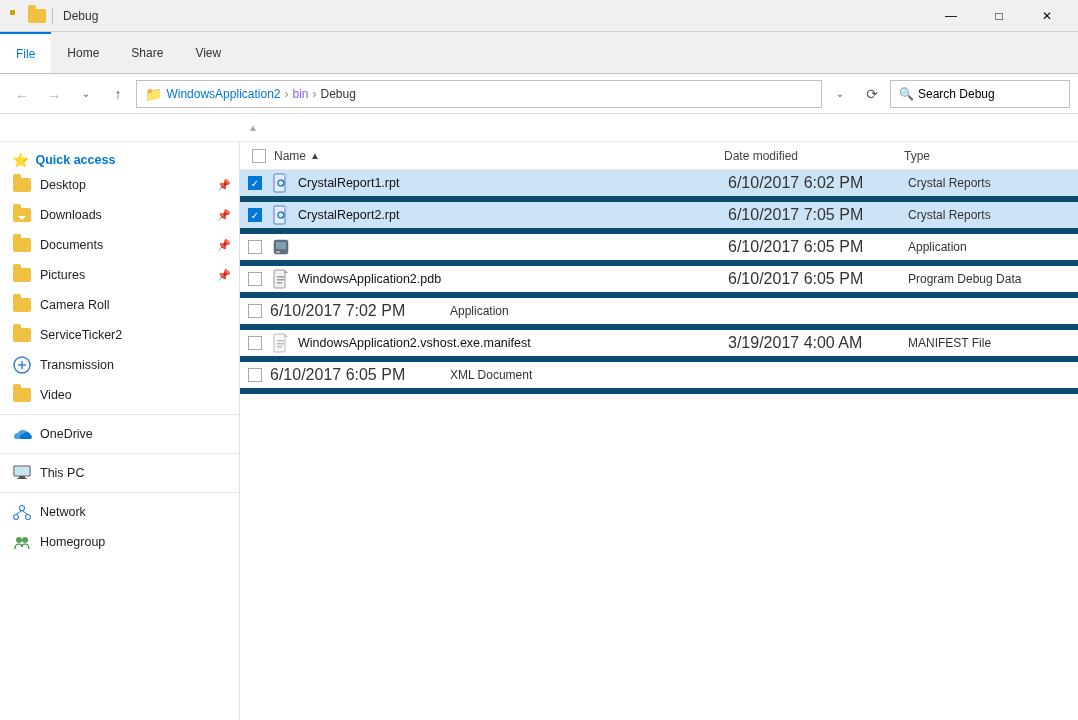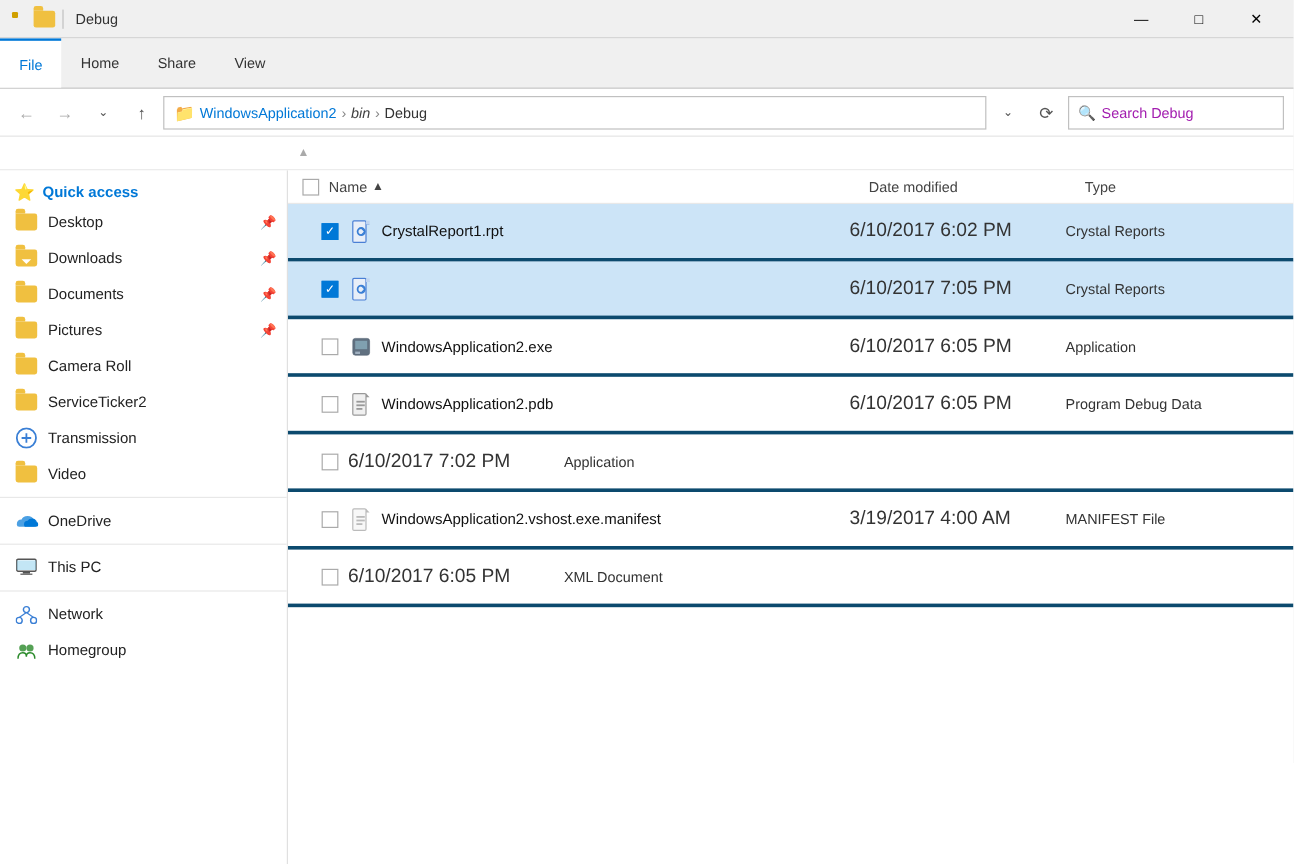--- a/index.html
+++ b/index.html
@@ -52,21 +52,21 @@
     .pin-icon { margin-left: auto; color: #0078d7; font-size: 11px; }
 
     
     .file-area { flex: 1; background: white; overflow-y: auto; }
     .file-header { display: flex; align-items: center; background: white; border-bottom: 1px solid #e8e8e8; height: 28px; padding: 0 4px; }
     .col-check { width: 30px; flex-shrink: 0; display: flex; align-items: center; justify-content: center; }
     .col-name { flex: 1; display: flex; align-items: center; font-size: 12px; color: #444; font-weight: 500; cursor: pointer; }
     .col-date { width: 180px; flex-shrink: 0; font-size: 12px; color: #444; font-weight: 500; cursor: pointer; }
     .col-type { width: 170px; flex-shrink: 0; font-size: 12px; color: #444; font-weight: 500; }
 
-    .file-row { display: flex; align-items: center; height: 48px; padding: 0 20px; border-bottom: 3px solid #0c4a6e; cursor: pointer; }
+    .file-row { display: flex; align-items: center; height: 32px; padding: 0 0; border-bottom: 6px solid #0c4a6e; cursor: pointer; }
     .file-row.selected { background: #cce4f7; }
 
     .file-check { width: 30px; flex-shrink: 0; display: flex; align-items: center; justify-content: center; }
     .file-icon { width: 22px; height: 22px; margin-right: 6px; flex-shrink: 0; display: flex; align-items: center; justify-content: center; }
     .file-name { flex: 1; font-size: 12.5px; color: #111; }
     .file-date { width: 180px; flex-shrink: 0; font-size: 16px; color: #333; }
     .file-type { width: 170px; flex-shrink: 0; font-size: 12px; color: #333; }
 
     
     .custom-check { width: 14px; height: 14px; border: 1px solid #aaa; background: white; display: flex; align-items: center; justify-content: center; flex-shrink: 0; }
@@ -105,29 +105,29 @@
 
 <div class="toolbar">
   <button class="toolbar-btn disabled">←</button>
   <button class="toolbar-btn disabled">→</button>
   <button class="toolbar-btn" style="font-size:10px;">⌄</button>
   <button class="toolbar-btn">↑</button>
   <div class="breadcrumb-bar">
     <span style="color:#e8a000;margin-right:4px;font-size:14px;">📁</span>
     <span style="color:#0078d7;cursor:pointer;font-size:12px;">WindowsApplication2</span>
     <span style="margin:0 4px;color:#888;">›</span>
-    <span style="color:#404040;cursor:pointer;font-size:12px;font-style:italic;">bin</span>
+    <span style="color:#8b5cf6;cursor:pointer;font-size:12px;">bin</span>
     <span style="margin:0 4px;color:#888;">›</span>
     <span style="font-size:12px;">Debug</span>
   </div>
   <button class="toolbar-btn" style="font-size:10px;">⌄</button>
   <button class="toolbar-btn">⟳</button>
   <div class="search-box">
     <span class="search-icon">🔍</span>
-    <span style="color:#a21caf;font-size:12px;">Search Debug</span>
+    <span style="color:#000000;font-size:12px;">Search Debug</span>
   </div>
 </div>
 
 <div class="sort-bar">
   <span style="font-size:10px;color:#aaa;">▲</span>
 </div>
 
 <div class="main-layout">
 
   <div class="sidebar">
@@ -315,37 +315,37 @@
           <div style="flex: 1 1 0%; display: flex; align-items: center;">
             <div class="file-icon">
               <svg width="20" height="20" viewBox="0 0 20 20">
       <rect x="3" y="1" width="11" height="18" rx="1" fill="#e8eef8" stroke="#4a7fd5" stroke-width="1"></rect>
       <polygon points="14,1 17,4 14,4" fill="#4a7fd5"></polygon>
       <rect x="14" y="1" width="3" height="3" rx="0" fill="#c0d4f0"></rect>
       <circle cx="10" cy="10" r="3" fill="none" stroke="#3a7fd5" stroke-width="1.5"></circle>
       <path d="M10 7 L13 10 M10 13 L13 10" stroke="#3a7fd5" stroke-width="1" fill="none"></path>
     </svg>
             </div>
+            <span class="file-name">CrystalReport2.rpt</span>
           </div>
           <span class="file-date">6/10/2017 7:05 PM</span>
           <span class="file-type">Crystal Reports</span>
         </div>
         <div class="file-row">
           <div class="file-check">
             <div class="custom-check"></div>
           </div>
           <div style="flex: 1 1 0%; display: flex; align-items: center;">
             <div class="file-icon">
               <svg width="20" height="20" viewBox="0 0 20 20">
       <rect x="3" y="3" width="14" height="14" rx="2" fill="#607080" stroke="#506070" stroke-width="0.5"></rect>
       <rect x="5" y="5" width="10" height="7" fill="#80a0b0"></rect>
       <rect x="5" y="14" width="4" height="2" fill="#a0b0c0"></rect>
     </svg>
             </div>
-            <span class="file-name">WindowsApplication2.exe</span>
           </div>
           <span class="file-date">6/10/2017 6:05 PM</span>
           <span class="file-type">Application</span>
         </div>
         <div class="file-row">
           <div class="file-check">
             <div class="custom-check"></div>
           </div>
           <div style="flex: 1 1 0%; display: flex; align-items: center;">
             <div class="file-icon">

